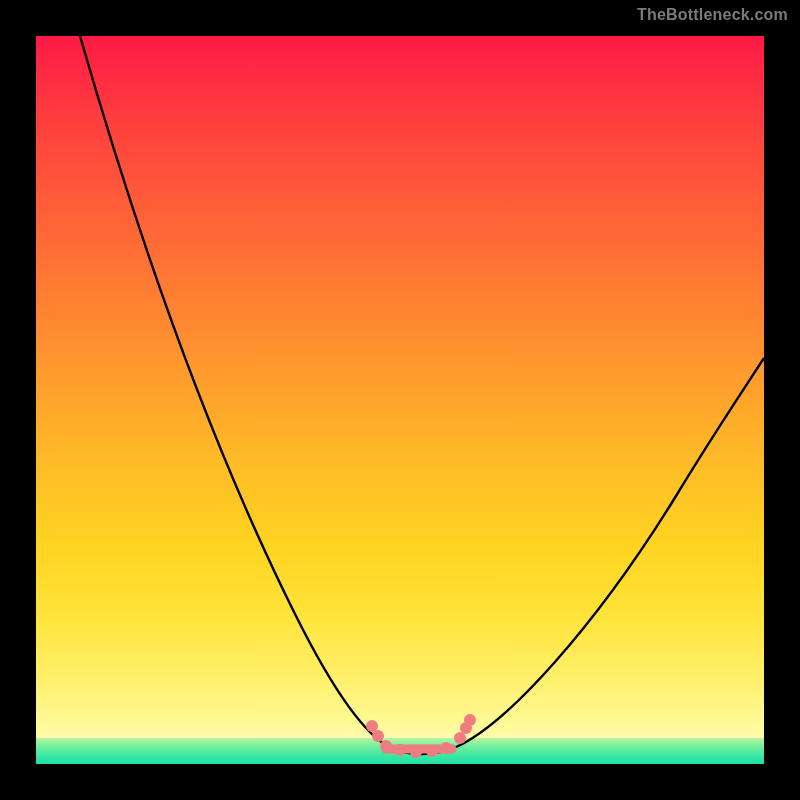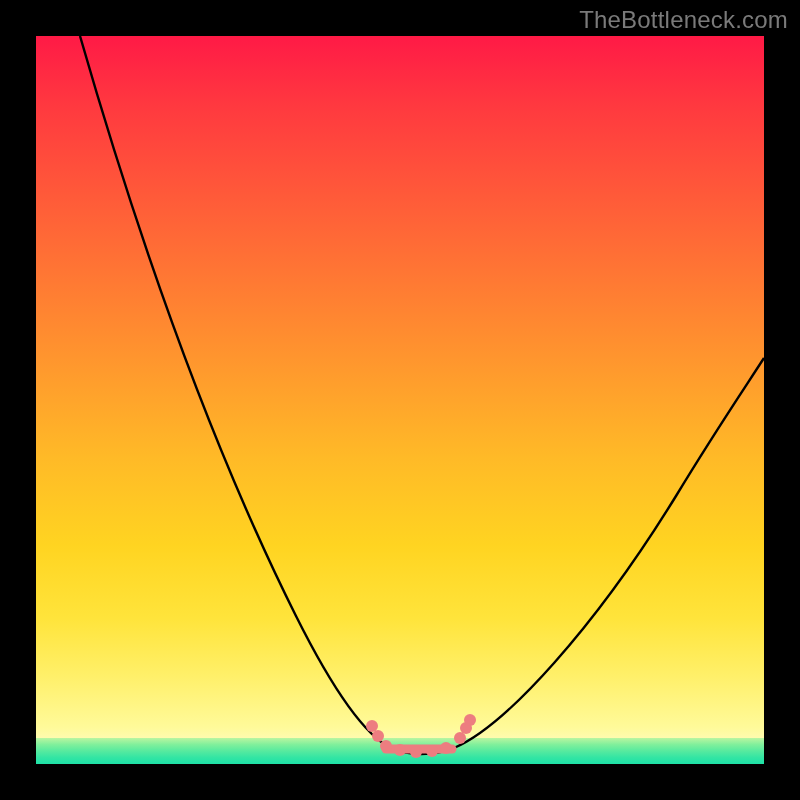--- a/index.html
+++ b/index.html
@@ -53,22 +53,22 @@
       #28e4a1 75%,
       #12e0a4 100%
     );
     opacity: 0.95;
   }
   .watermark {
     position: absolute;
     top: 6px;
     right: 12px;
     color: #7a7a7a;
-    font-size: 24px;
-    font-weight: 400;
+    font-size: 16px;
+    font-weight: 700;
     letter-spacing: 0.2px;
     user-select: none;
   }
   svg.curve {
     position: absolute;
     left: 0;
     top: 0;
     width: 728px;
     height: 728px;
   }

